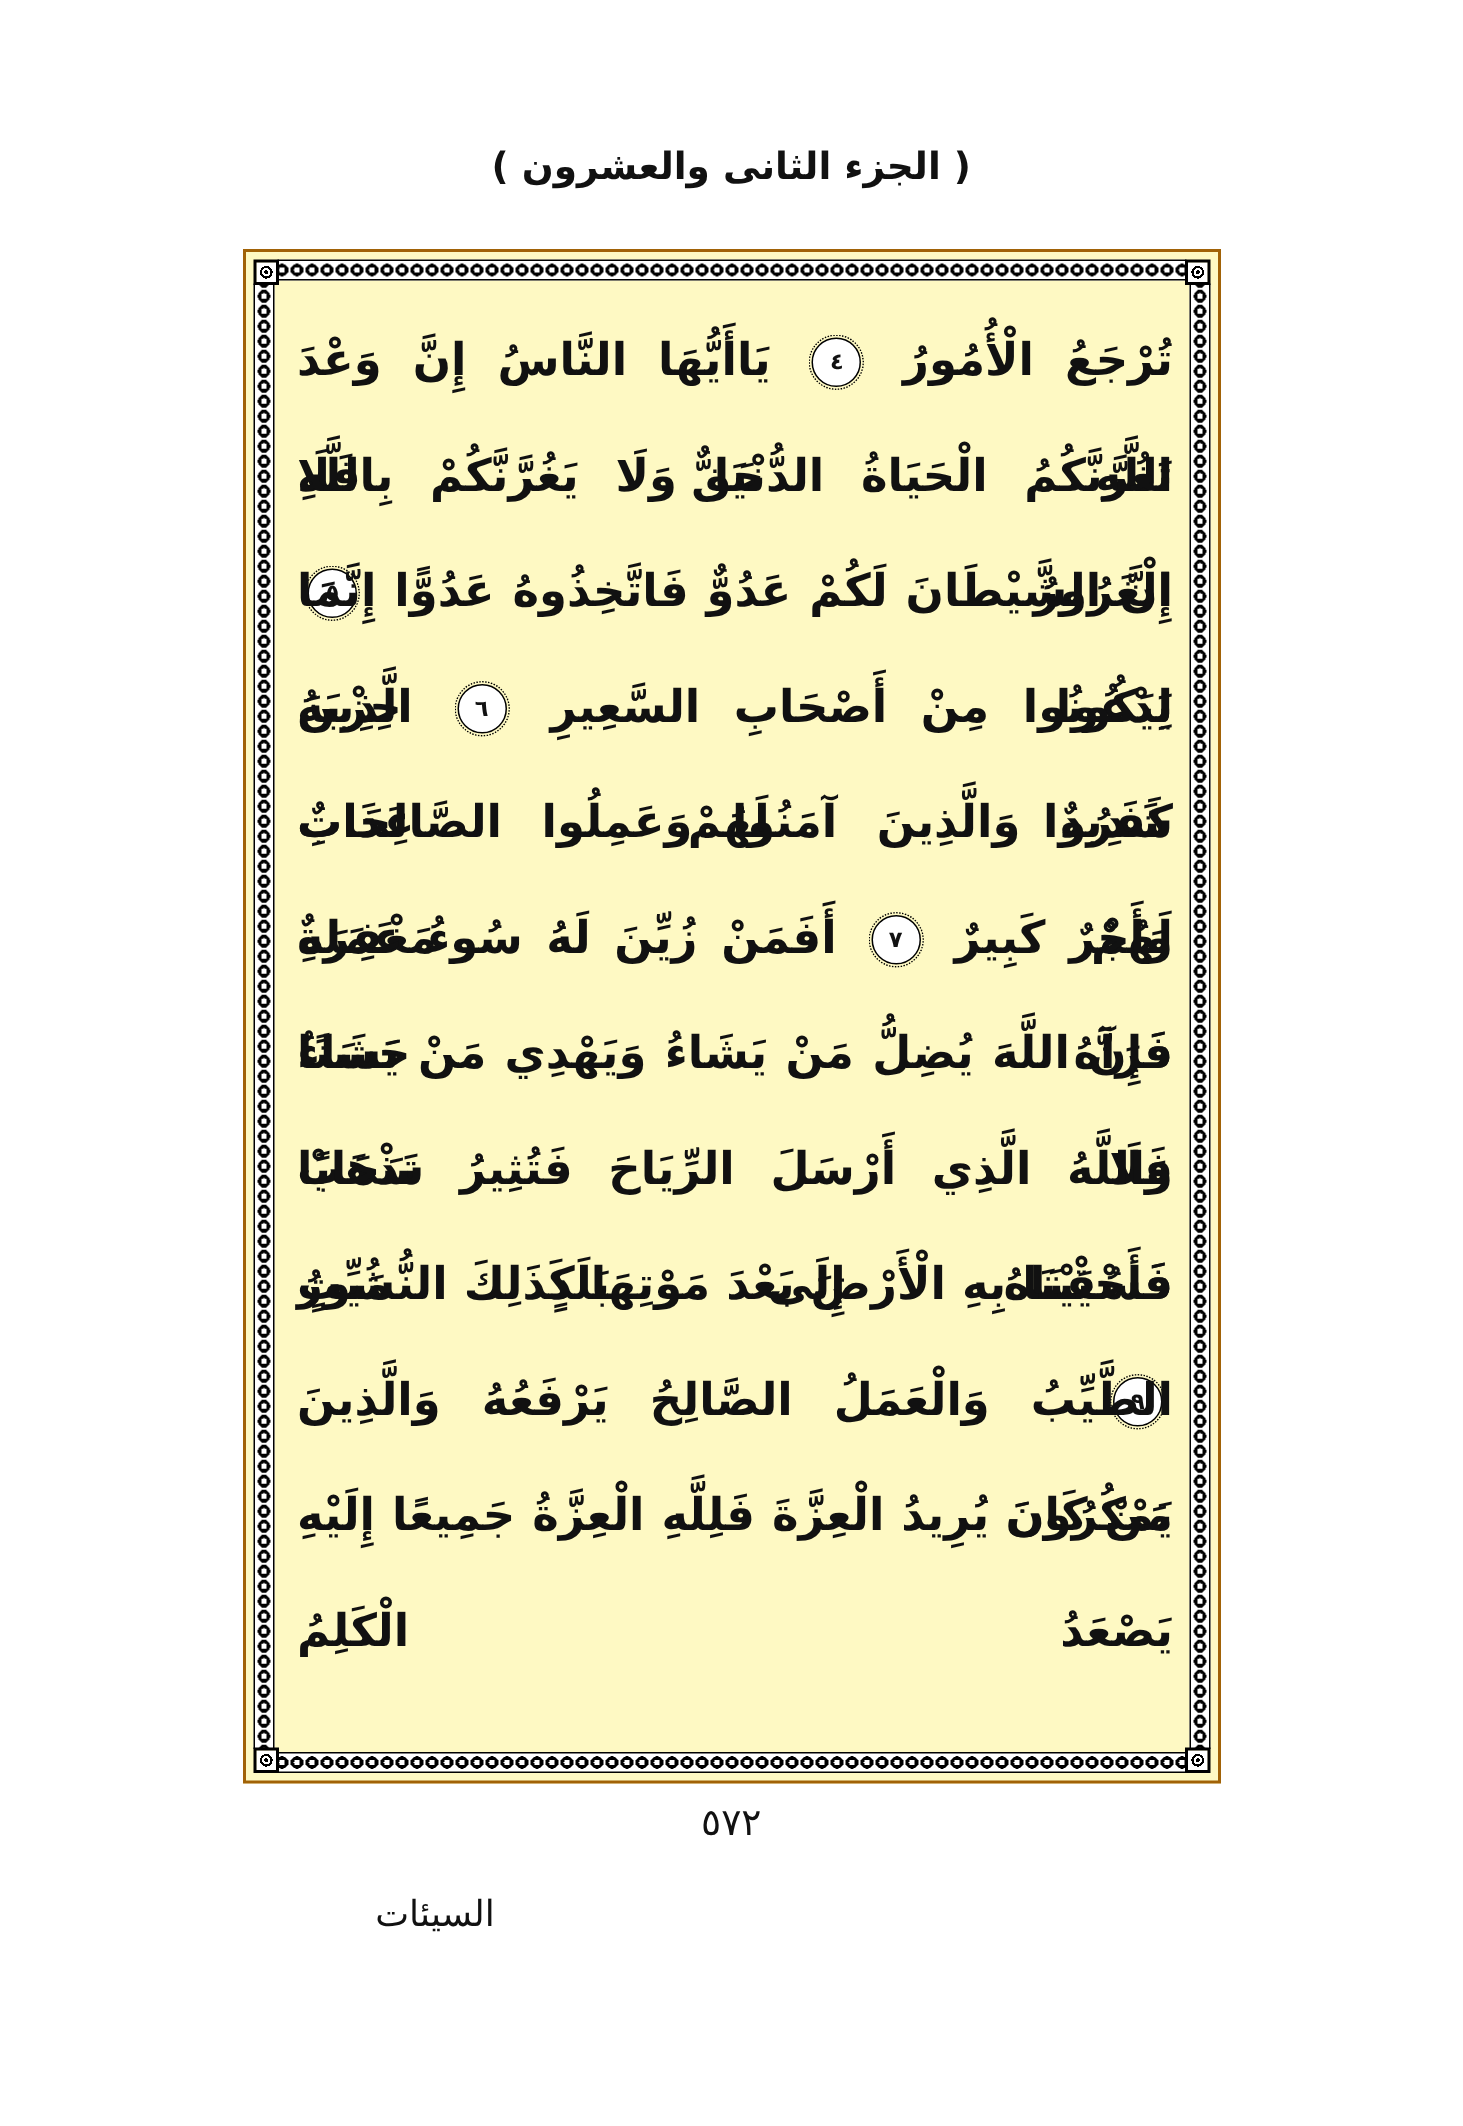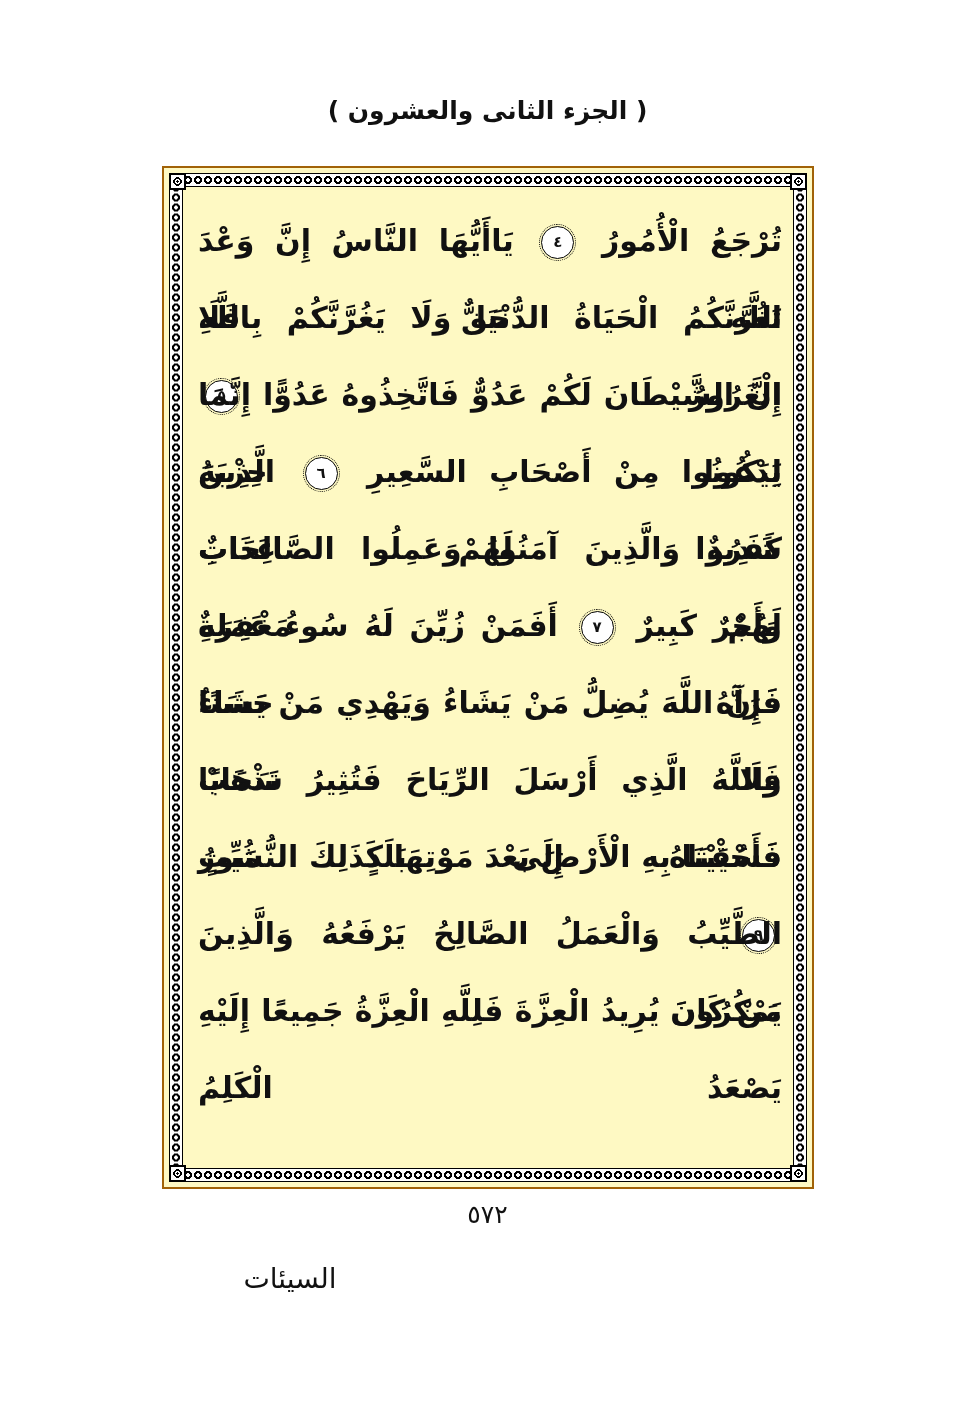--- a/index.html
+++ b/index.html
@@ -95,21 +95,21 @@
   
   .page-number{
     position:absolute;top:1200px;left:0;right:0;
     text-align:center;
     font-size:25px;font-weight:normal;
     direction:rtl;
   }
   .catchword{
     position:absolute;top:1262px;left:230px;
     width:120px;text-align:center;
-    font-size:28px;
+    font-size:24px;
     direction:rtl;
   }
 </style>
 </head>
 <body>
 
 <div class="juz-header">( الجزء الثانى والعشرون )</div>
 
 <div class="frame-outer">
   <div class="frame-band">

